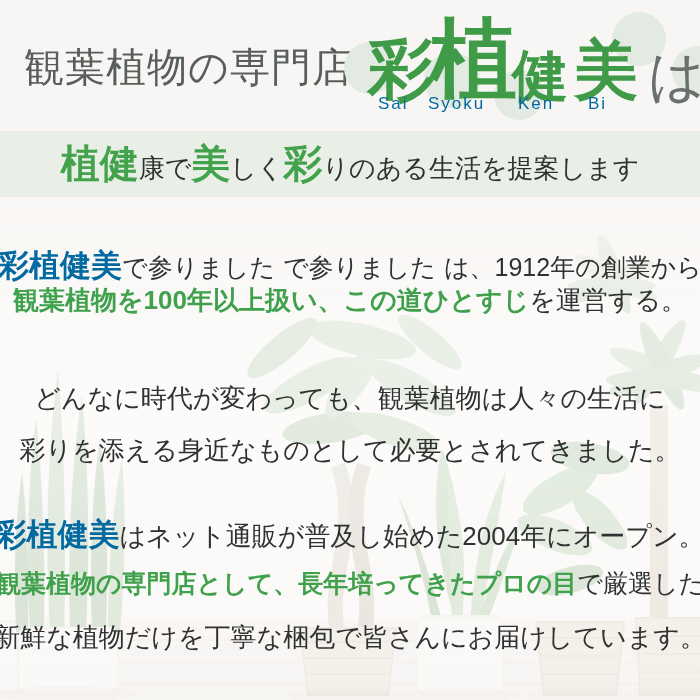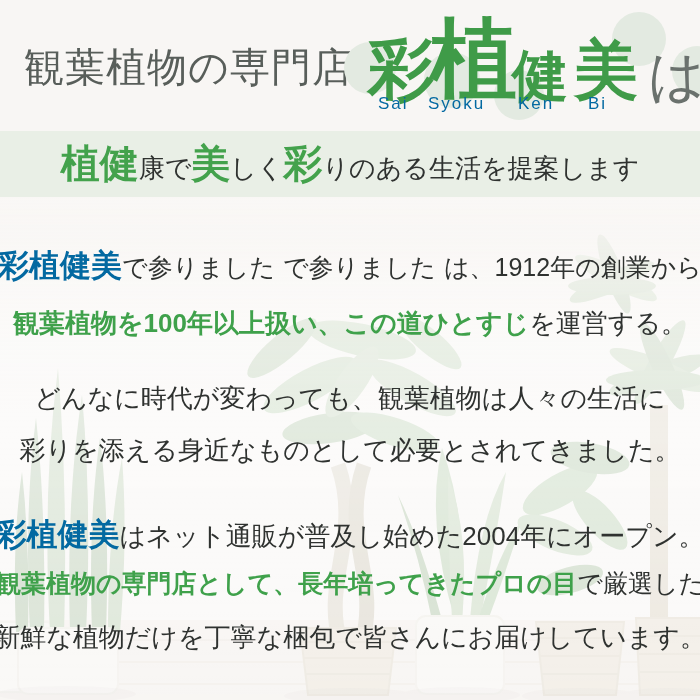--- a/index.html
+++ b/index.html
@@ -66,21 +66,21 @@
     justify-content:center;white-space:nowrap;font-size:26px;color:#2f3230;
   }
   .line .seg{color:#2f3230;}
   .line .seg.green{color:#3fa14b;font-weight:bold;}
   .line .seg.brand{
     font-family:"DejaVu Serif","Liberation Serif",serif;font-weight:bold;
     color:#0369a1;font-size:31px;
   }
   .line .seg.company{margin:0 8px;font-size:25px;}
   .l-p1a{top:245px;font-size:25px;}
-  .l-p1b{top:306px;}
+  .l-p1b{top:283px;}
   .l-p2a{top:381px;}
   .l-p2b{top:433px;}
   .l-p3a{top:514px;}
   .l-p3b{top:567px;font-size:25px;}
   .l-p3c{top:620px;}
 </style>
 </head>
 <body>
 
 <div class="canvas">

